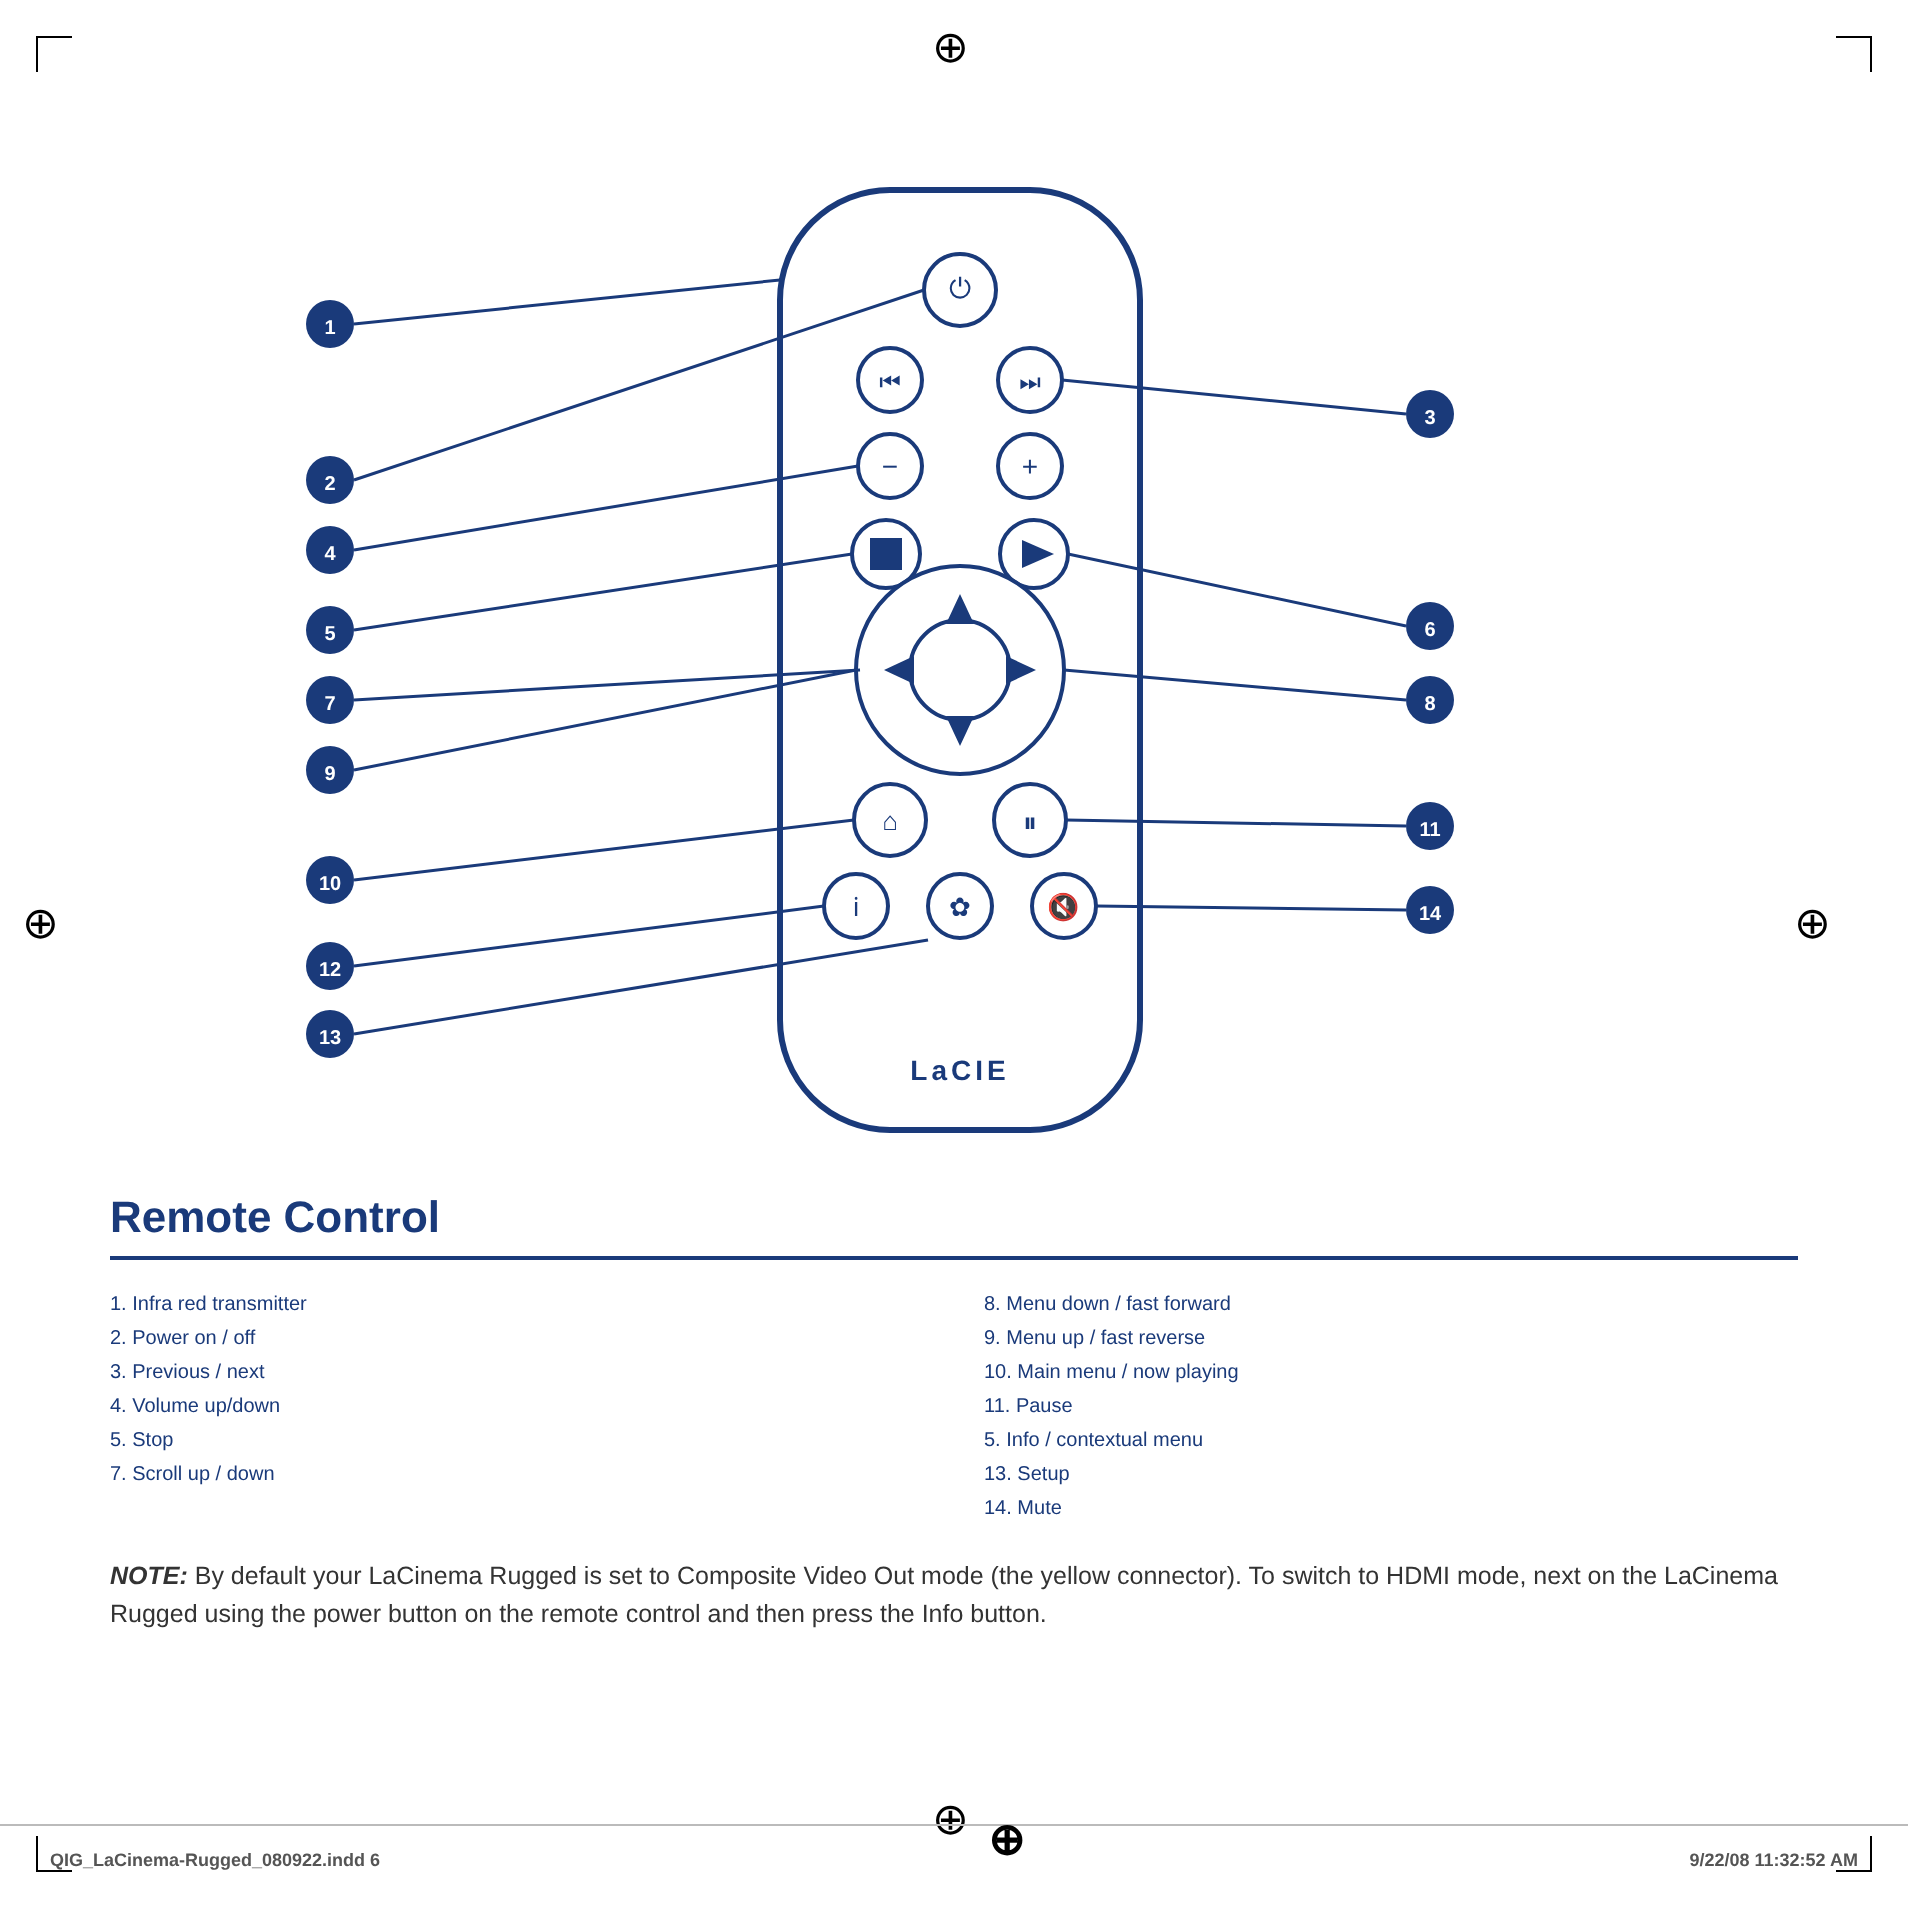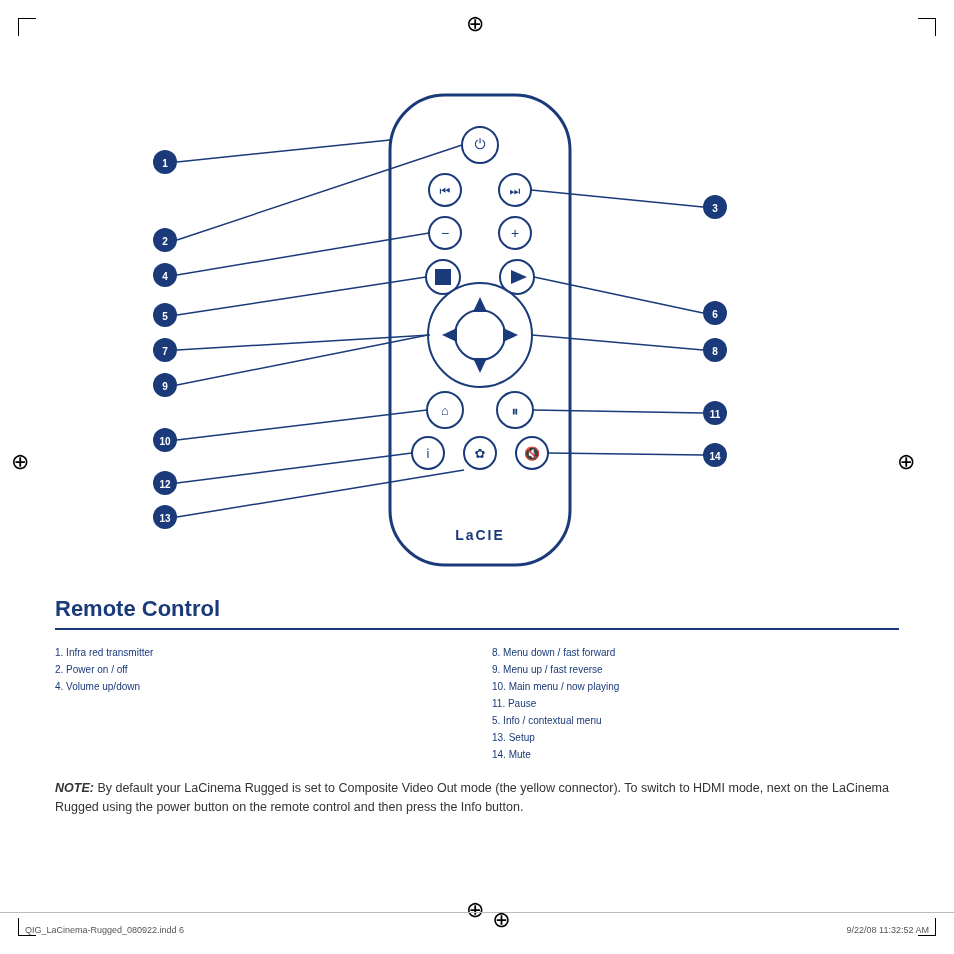--- a/index.html
+++ b/index.html
@@ -97,20 +97,21 @@
       left: 0;
       right: 0;
       display: flex;
       justify-content: space-between;
       align-items: center;
       padding: 0 25px;
       font-size: 9px;
       color: #555;
       border-top: 1px solid #bbb;
       padding-top: 5px;
+      font-weight: bold;
     }
 
     
     .diagram-svg {
       position: absolute;
       top: 55px;
       left: 60px;
       width: 840px;
       height: 530px;
       pointer-events: none;
@@ -240,21 +241,24 @@
 </svg>
 
 <div class="content-area">
   <h2 class="section-title">Remote Control</h2>
   <div class="divider"></div>
 
   <div class="labels-container">
     <div class="labels-col">
       <div class="label-item">1. Infra red transmitter</div>
       <div class="label-item">2. Power on / off</div>
+      <div class="label-item">3. Previous / next</div>
       <div class="label-item">4. Volume up/down</div>
+      <div class="label-item">5. Stop</div>
+      <div class="label-item">7. Scroll up / down</div>
     </div>
     <div class="labels-col">
       <div class="label-item">8. Menu down / fast forward</div>
       <div class="label-item">9. Menu up / fast reverse</div>
       <div class="label-item">10. Main menu / now playing</div>
       <div class="label-item">11. Pause</div>
       <div class="label-item">5. Info / contextual menu</div>
       <div class="label-item">13. Setup</div>
       <div class="label-item">14. Mute</div>
     </div>

